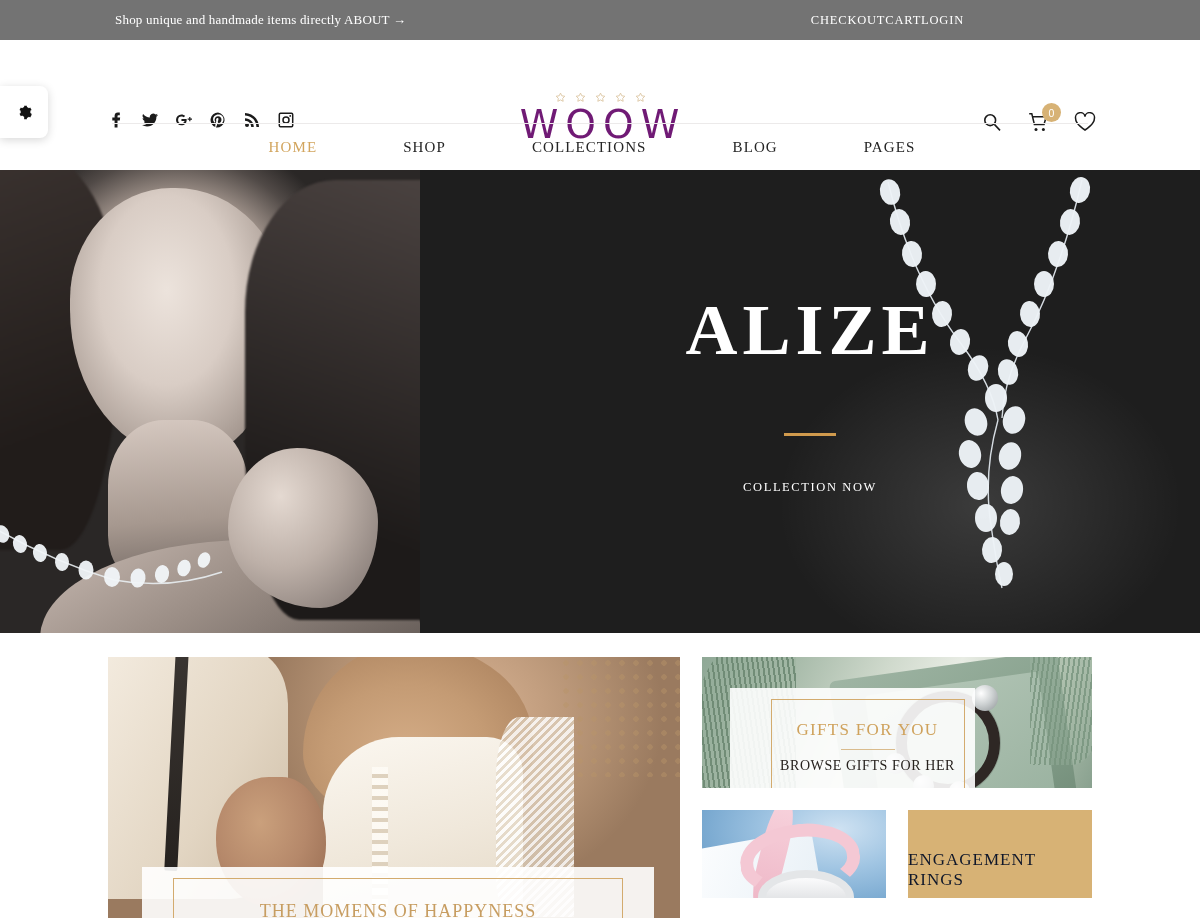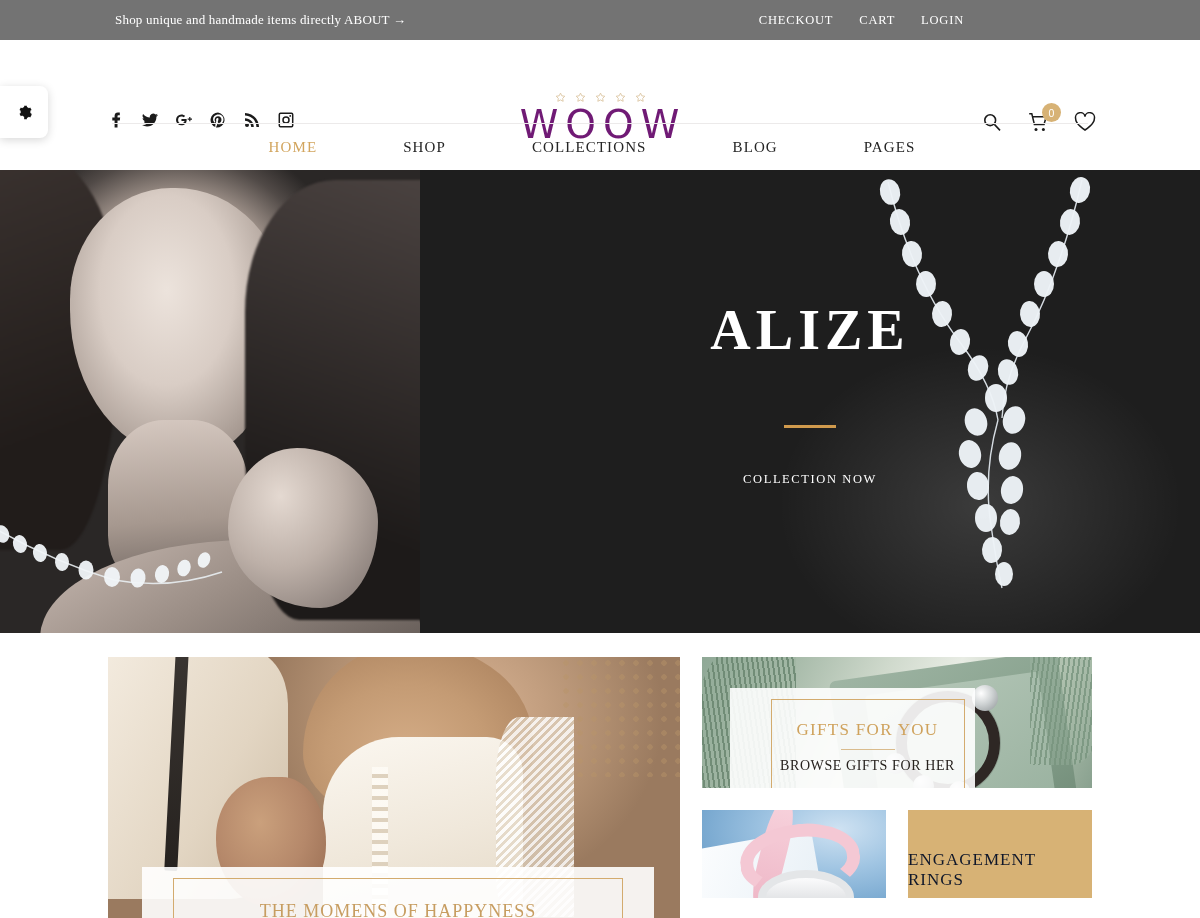--- a/index.html
+++ b/index.html
@@ -17,21 +17,21 @@
     display:flex; align-items:center;
     padding:0 128px 0 0;
     position:relative;
   }
   .topbar-msg {
     position:absolute; left:115px; top:50%; transform:translateY(-50%);
     color:#ffffff; font-size:13px; letter-spacing:.2px;
     font-family:"Liberation Serif", serif; white-space:nowrap;
   }
   .topbar-links {
-    margin-left:auto; display:flex; gap:26px; 
+    margin-left:auto; display:flex; 
     padding-right:108px;
   }
   .topbar-links a {
     color:#ffffff; font-size:12.5px; letter-spacing:.8px;
     text-decoration:none; font-family:"Liberation Serif", serif;
   }
 
   
   .header {
     height:130px; background:#fff; position:relative;
@@ -155,21 +155,21 @@
     background:radial-gradient(ellipse at center, rgba(255,255,255,.13) 0%, rgba(255,255,255,0) 68%);
     pointer-events:none;
   }
   .hero-center {
     position:absolute; left:420px; right:0; top:0; bottom:0;
     display:flex; flex-direction:column; align-items:center; justify-content:center;
     z-index:4; padding-bottom:14px;
   }
   .hero-title {
     font-family:"Liberation Serif", serif;
-    font-weight:bold; font-size:56px; letter-spacing:5px;
+    font-weight:bold; font-size:72px; letter-spacing:5px;
     color:#fff; line-height:1; margin-bottom:17px;
   }
   .hero-divider {
     width:52px; height:3px; background:#d09a4d; margin:50px 0 44px;
   }
   .hero-sub {
     font-family:"Liberation Serif", serif;
     font-size:12.5px; letter-spacing:1.6px; color:#fff;
   }
 

